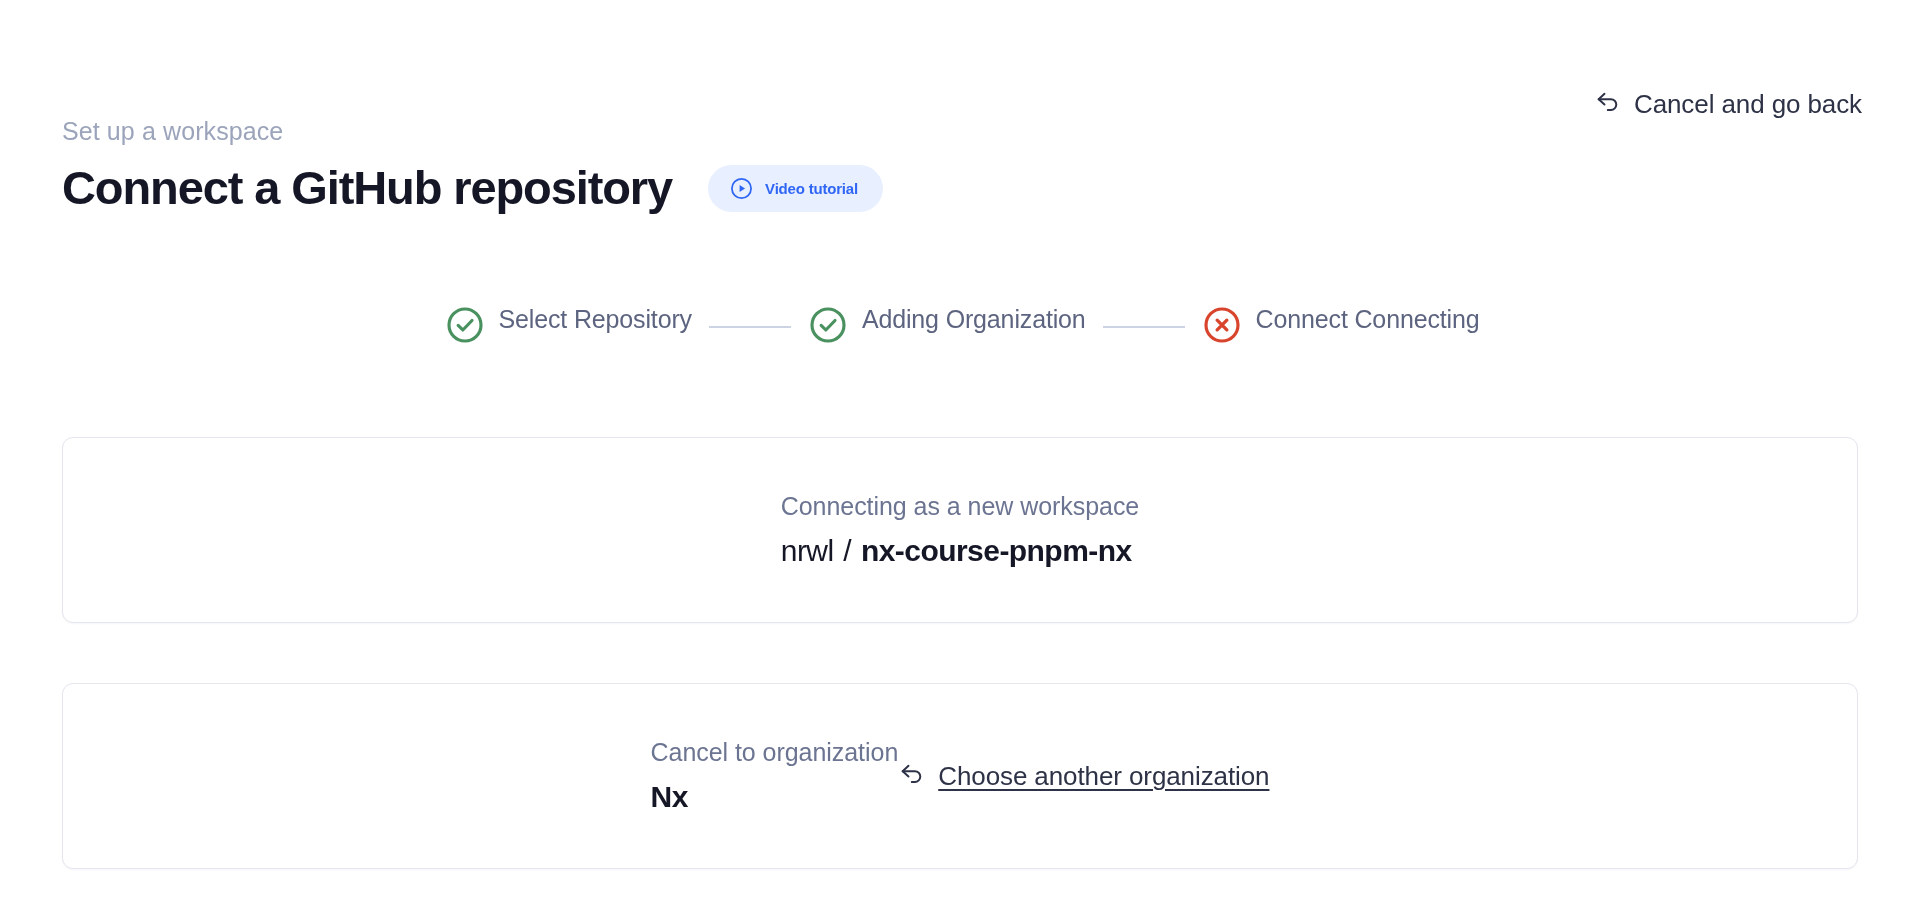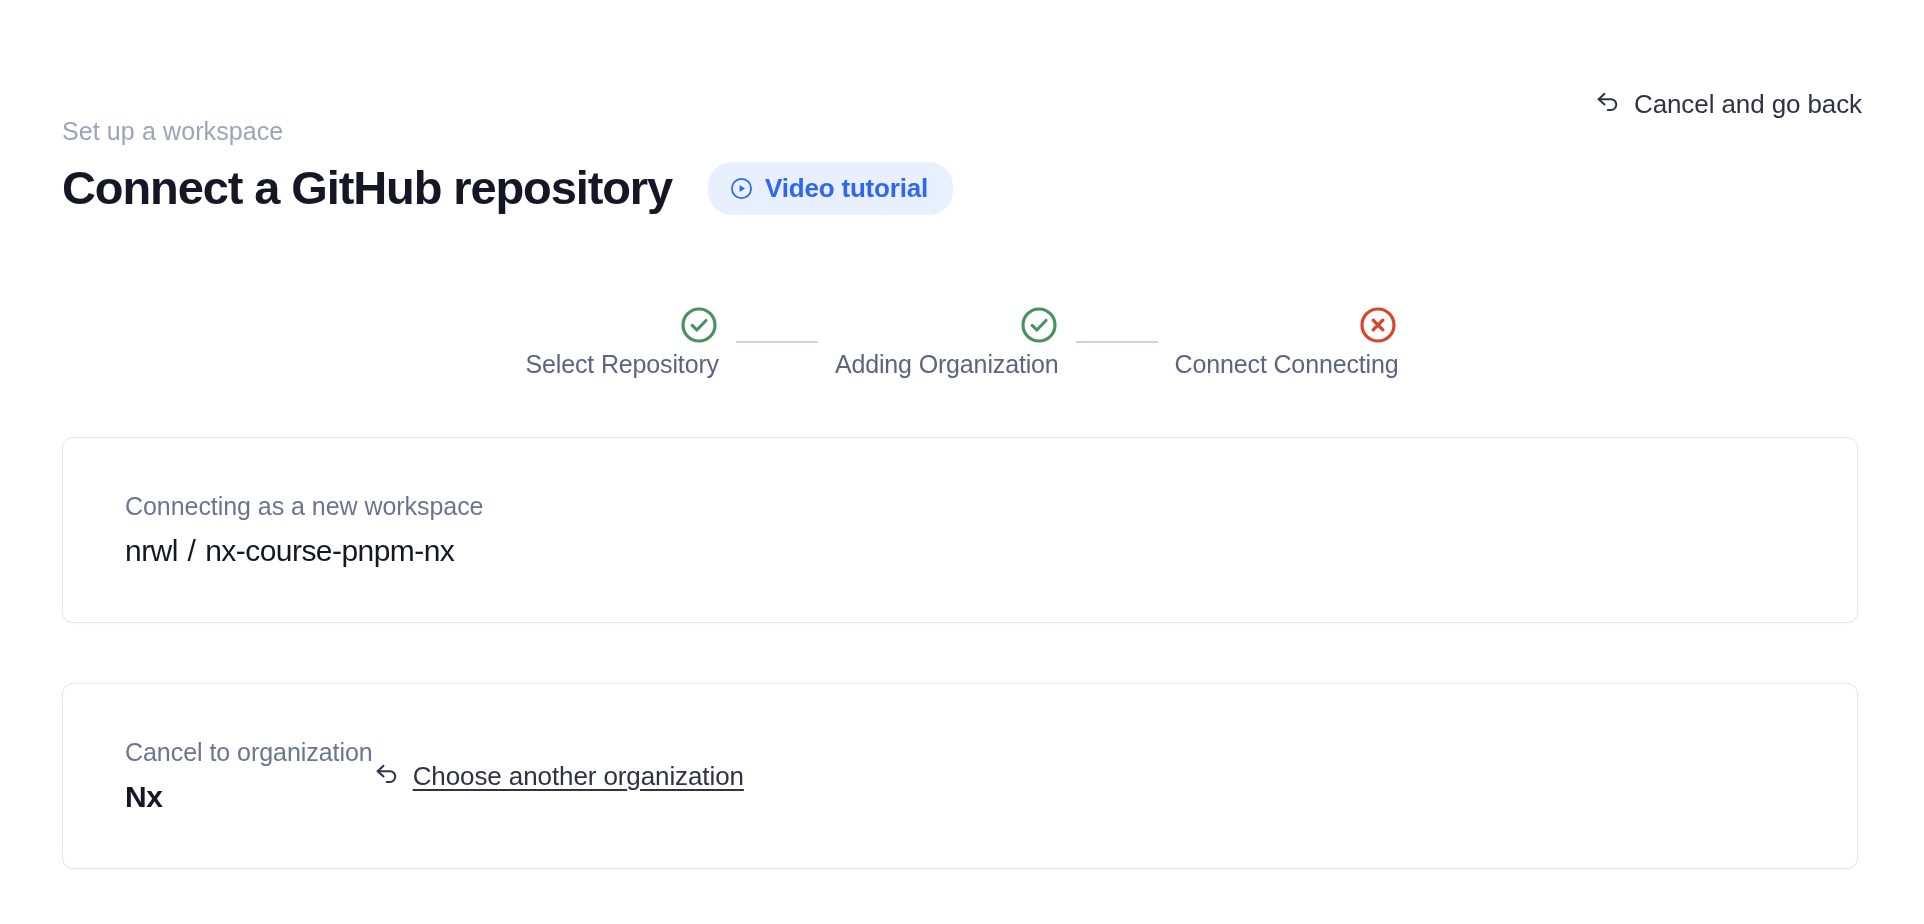--- a/index.html
+++ b/index.html
@@ -57,21 +57,21 @@
     align-items: center;
     gap: 11px;
     background: #e8efff;
     border-radius: 24px;
     padding: 11px 25px 11px 21px;
     cursor: pointer;
     border: none;
   }
 
   .video-pill .label {
-    font-size: 26px;
+    font-size: 15px;
     font-weight: bold;
     color: #2f66f4;
     letter-spacing: -0.2px;
     white-space: nowrap;
   }
 
   .video-pill svg { display: block; }
 
   
   .cancel-link {
@@ -100,23 +100,22 @@
     top: 305px;
     left: 0;
     width: 100%;
     display: flex;
     align-items: center;
     justify-content: center;
   }
 
   .step {
     display: flex;
-    align-items: flex-end;
-    gap: 1px;
-    flex-direction: column;
+    align-items: flex-start;
+    gap: 14px;
   }
 
   .step-label {
     font-size: 25px;
     color: #5d6480;
     letter-spacing: -0.15px;
     white-space: nowrap;
   }
 
   .step-connector {
@@ -142,42 +141,42 @@
 
   .card-repo { top: 437px; height: 186px; }
   .card-org  { top: 683px; height: 186px; }
 
   .card-inner {
     position: relative;
     height: 100%;
     padding: 0 62px;
     display: flex;
     align-items: center;
-    justify-content: flex-start;
+    justify-content: center;
   }
 
   .card-caption {
     font-size: 25px;
     color: #6b7491;
     letter-spacing: -0.05px;
     line-height: 1.2;
   }
 
   .card-value {
     margin-top: 12px;
     font-size: 30px;
     color: #151726;
     letter-spacing: -0.55px;
     line-height: 1.2;
     white-space: nowrap;
   }
 
   .card-value .owner { font-weight: 500; }
   .card-value .sep   { font-weight: 500; padding: 0 2px; }
-  .card-value .repo  { font-weight: normal; }
+  .card-value .repo  { font-weight: bold; }
   .card-value.org    { font-weight: 600; letter-spacing: -0.4px; }
 
   .card-action {
     display: inline-flex;
     align-items: center;
     gap: 12px;
     cursor: pointer;
     text-decoration: none;
   }
 

